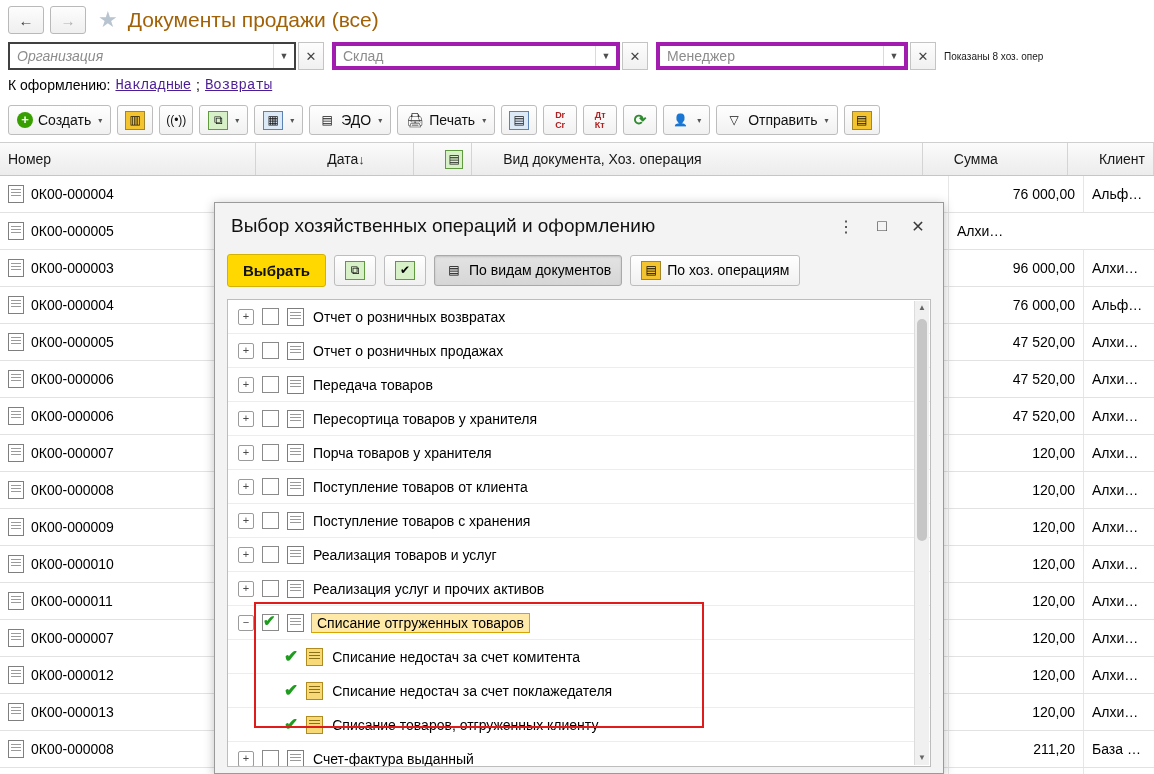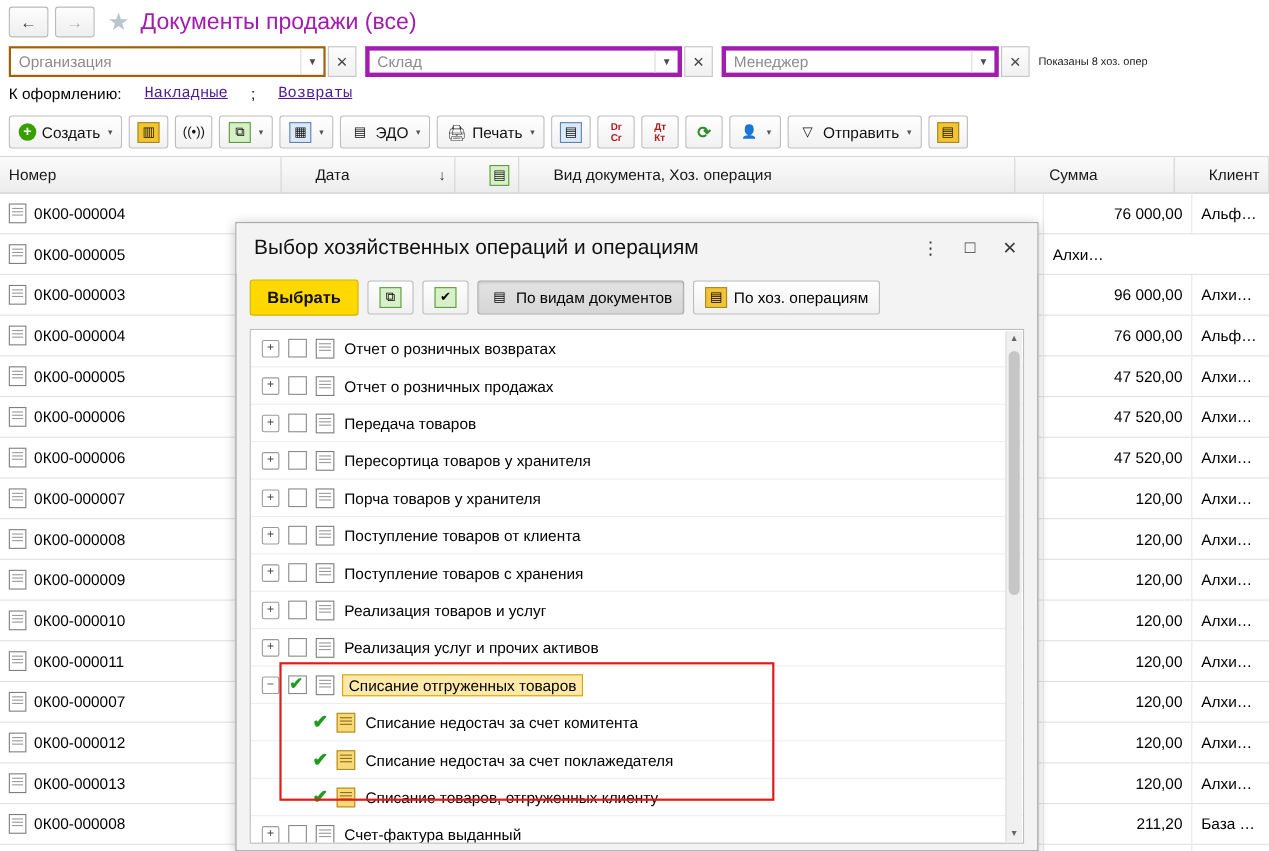--- a/index.html
+++ b/index.html
@@ -39,41 +39,41 @@
   }
   .nav-btn.disabled { color: #b0b0b0; }
   .star {
     color: #b8c4d0;
     font-size: 22px;
     margin-left: 6px;
     margin-right: 4px;
   }
   .page-title {
     font-size: 21px;
-    color: #a21caf;
+    color: #a16207;
   }
 
   
   .filterbar {
     height: 32px;
     display: flex;
     align-items: center;
     padding: 0 8px;
     gap: 0;
   }
   .field {
     position: relative;
     height: 28px;
     display: flex;
     align-items: center;
     border: 4px solid #a21caf;
     background: #fff;
     box-sizing: border-box;
   }
-  .field.highlight { border: 2px solid #a16207; }
+  .field.highlight { border: 2px solid #404040; font-style: italic; }
   .field .fval {
     padding-left: 7px;
     color: #8c8c8c;
     font-size: 14px;
     white-space: nowrap;
     overflow: hidden;
   }
   .field .drop {
     margin-left: auto;
     width: 20px;
@@ -108,21 +108,21 @@
     white-space: nowrap;
     overflow: hidden;
   }
 
   
   .linksrow {
     height: 26px;
     padding: 0 8px;
     display: flex;
     align-items: center;
-    gap: 21px;
+    gap: 5px;
     font-size: 14px;
   }
   .linksrow a {
     color: #4c1d95;
     text-decoration: underline;
     cursor: pointer;
     font-family: Liberation Mono, monospace;
   }
   .semicol { color: #000; }
 
@@ -181,21 +181,21 @@
     gap: 23px;
   }
   .gh {
     display: flex;
     align-items: center;
     padding: 0 8px;
     border-right: 1px solid #d4d4d4;
     box-sizing: border-box;
   }
   .gh.c-num { width: 285px; }
-  .gh.c-date { width: 150px; justify-content: space-between; }
+  .gh.c-date { width: 150px; justify-content: center; }
   .gh.c-ic { width: 35px; justify-content: center; }
   .gh.c-type { width: 478px; }
   .gh.c-sum { width: 135px; }
   .gh.c-client { flex: 1; }
   .sort-arrow { color: #333; font-size: 13px; }
 
   
   .grid-body { }
   .grow {
     height: 36px;
@@ -724,21 +724,21 @@
       <div class="gc c-date"></div>
       <div class="gc c-ic"></div>
       <div class="gc c-type"></div>
       <div class="gc c-sum">105,60</div>
       <div class="gc c-client">База …</div>
     </div>
   </div>
 
 <div class="modal">
   <div class="modal-head">
-    <div class="modal-title">Выбор хозяйственных операций и операциям</div>
+    <div class="modal-title">Выбор хозяйственных операций и оформлению</div>
     <div class="modal-ctrls">
       <div class="mc">⋮</div>
       <div class="mc">□</div>
       <div class="mc">✕</div>
     </div>
   </div>
   <div class="modal-toolbar">
     <div class="btn-select">Выбрать</div>
     <div class="mt-btn">
       <span class="ico green">⧉</span>

